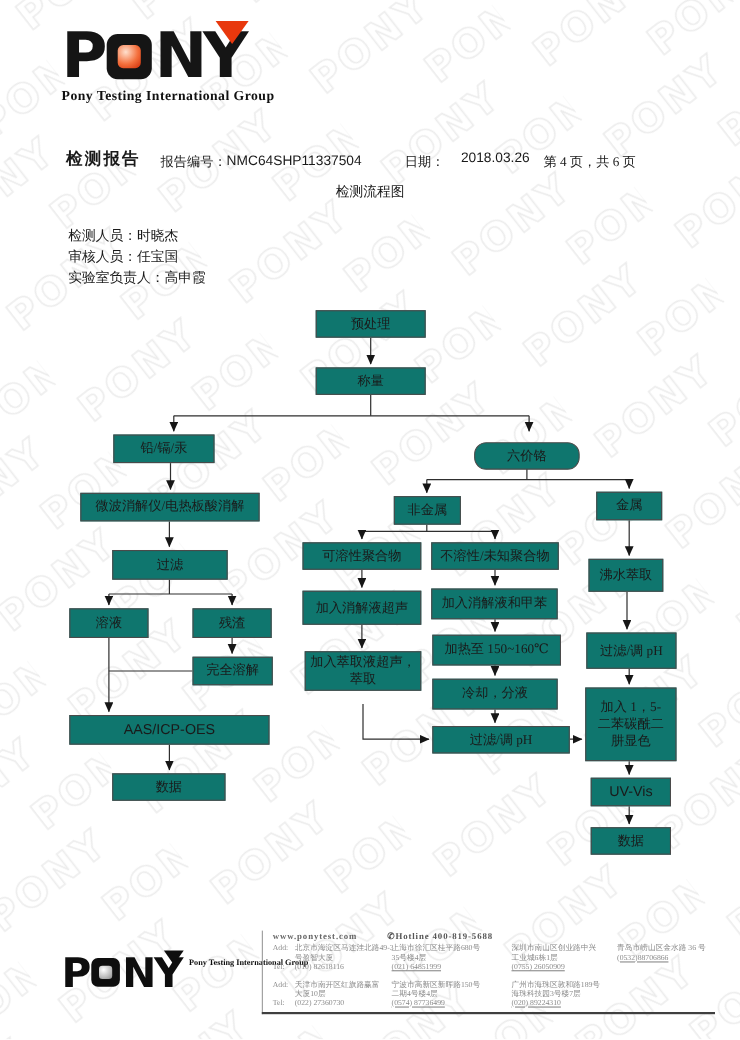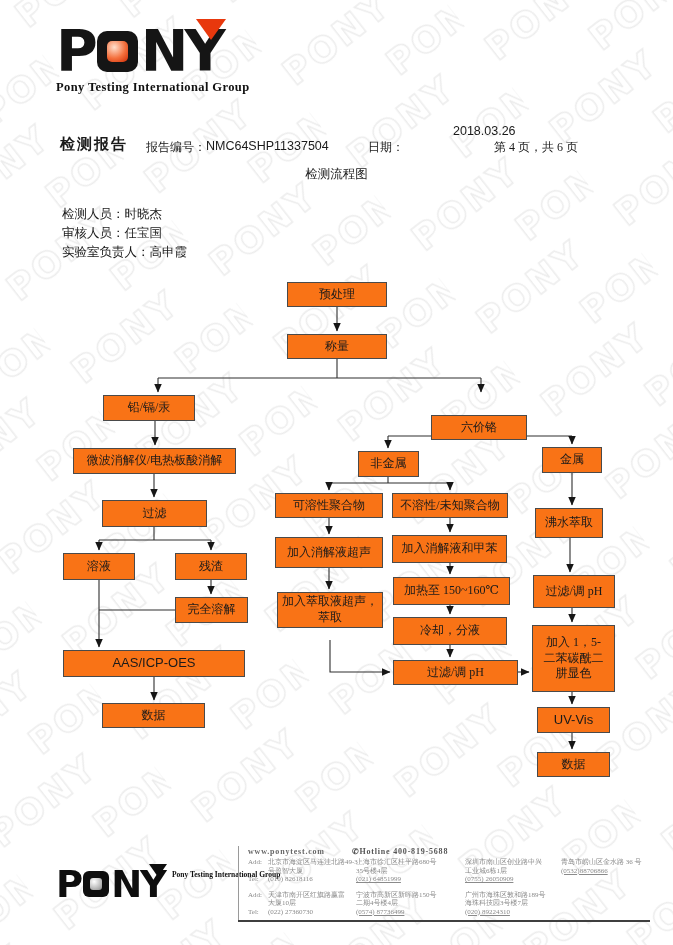--- a/index.html
+++ b/index.html
@@ -24,31 +24,31 @@
   .logo .brand-tri{right:-4px;top:1px;border-left:15px solid transparent;
       border-right:15px solid transparent;border-top:21px solid #e8380d;}
   .logo-sub{margin-top:6px;font-weight:bold;font-size:12.5px;letter-spacing:0.4px;color:#111;}
 
   
   .hdr{position:absolute;font-size:12px;white-space:nowrap;}
   .report-title{left:60px;top:135px;font-size:15px;font-weight:bold;letter-spacing:2px;}
   .report-no-label{left:146px;top:139px;}
   .report-no{left:206px;top:139px;font-family:"Liberation Sans","DejaVu Sans",sans-serif;font-size:12.5px;}
   .date-label{left:368px;top:139px;}
-  .date-value{left:419px;top:124px;font-family:"Liberation Sans","DejaVu Sans",sans-serif;font-size:12.5px;margin-left:34px;}
+  .date-value{left:419px;top:136px;font-family:"Liberation Sans","DejaVu Sans",sans-serif;font-size:12.5px;}
   .page-info{left:494px;top:139px;}
   .section-title{position:absolute;left:0;width:673px;top:166px;text-align:center;font-size:12.5px;}
 
   
   .info{position:absolute;left:62px;top:205px;font-size:12.5px;line-height:19px;}
 
   
   .flow-svg{position:absolute;left:0;top:0;z-index:1;pointer-events:none;}
   .flow-line{fill:none;stroke:#2e2e2e;stroke-width:1.1px;}
-  .flow-box{position:absolute;box-sizing:border-box;border:1px solid #4a4a4a;background:#f97316;
+  .flow-box{position:absolute;box-sizing:border-box;border:1px solid #4a4a4a;background:#0f766e;
             display:flex;align-items:center;justify-content:center;text-align:center;
             font-size:12px;line-height:1.3;white-space:pre-line;z-index:2;}
   .flow-box-latin{font-family:"Liberation Sans","DejaVu Sans",sans-serif;font-size:13px;}
 
   
   .f-logo{position:absolute;left:56px;top:869px;display:flex;align-items:flex-start;}
   .f-logo .brand-letters{font-size:37px;height:30px;letter-spacing:-2px;color:#0e0e0e;}
   .f-logo .brand-o{width:26px;height:26px;border-radius:6px;margin:0 2px;background:#0e0e0e;}
   .f-logo .brand-o .brand-o-core{position:absolute;inset:7px;border-radius:3px;
       background:radial-gradient(circle at 35% 30%, #ffffff 0%, #bbbbbb 60%, #8a8a8a 100%);}
@@ -154,21 +154,21 @@
     <div class="info" id="info-lines">
         <div>检测人员：时晓杰</div>
         <div>审核人员：任宝国</div>
         <div>实验室负责人：高申霞</div>
       </div>
 
     <div id="flow-boxes">
         <div class="flow-box" style="left: 287px; top: 282px; width: 100px; height: 25px;">预处理</div>
         <div class="flow-box" style="left: 287px; top: 334px; width: 100px; height: 25px;">称量</div>
         <div class="flow-box" style="left: 103px; top: 395px; width: 92px; height: 26px;">铅/镉/汞</div>
-        <div class="flow-box" style="left: 431px; top: 415px; width: 96px; height: 25px;">六价铬</div>
+        <div class="flow-box" style="left: 431px; top: 402px; width: 96px; height: 25px; border-radius: 11px;">六价铬</div>
         <div class="flow-box" style="left: 73px; top: 448px; width: 163px; height: 26px;">微波消解仪/电热板酸消解</div>
         <div class="flow-box" style="left: 102px; top: 500px; width: 105px; height: 27px;">过滤</div>
         <div class="flow-box" style="left: 63px; top: 553px; width: 72px; height: 27px;">溶液</div>
         <div class="flow-box" style="left: 175px; top: 553px; width: 72px; height: 27px;">残渣</div>
         <div class="flow-box" style="left: 175px; top: 597px; width: 73px; height: 26px;">完全溶解</div>
         <div class="flow-box flow-box-latin" style="left: 63px; top: 650px; width: 182px; height: 27px;">AAS/ICP-OES</div>
         <div class="flow-box" style="left: 102px; top: 703px; width: 103px; height: 25px;">数据</div>
         <div class="flow-box" style="left: 358px; top: 451px; width: 61px; height: 26px;">非金属</div>
         <div class="flow-box" style="left: 542px; top: 447px; width: 60px; height: 26px;">金属</div>
         <div class="flow-box" style="left: 275px; top: 493px; width: 108px; height: 25px;">可溶性聚合物</div>

